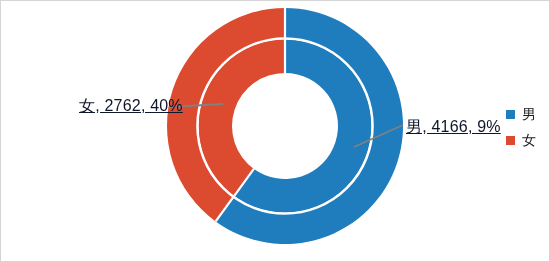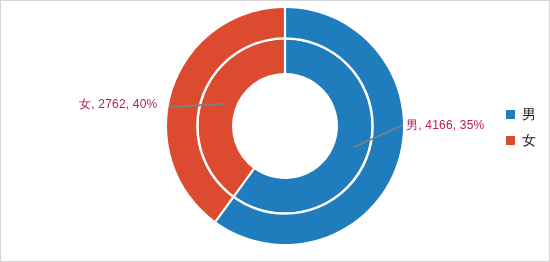--- a/index.html
+++ b/index.html
@@ -26,25 +26,26 @@
     width: 498px;
     height: 262px;
   }
   #donut-svg {
     position: absolute;
     left: 0;
     top: 0;
   }
   .data-label {
     position: absolute;
-    font-size: 12px;
-    color: #be185d;
+    font-size: 16px;
+    color: #0f172a;
     white-space: nowrap;
     letter-spacing: 0.2px;
     font-family: "Liberation Sans", "DejaVu Sans", sans-serif;
+    text-decoration: underline;
   }
   #label-female {
     left: 78px;
     top: 95px;
   }
   #label-male {
     left: 405px;
     top: 116px;
   }
   #legend {
@@ -116,21 +117,21 @@
         <line x1="284" y1="39" x2="284" y2="72" stroke="#ffffff" stroke-width="2.2"></line>
         <line x1="233.45" y1="194.62" x2="252.85" y2="167.89" stroke="#ffffff" stroke-width="2.2"></line>
       </g>
 
       <line x1="168" y1="106" x2="222" y2="103" stroke="#808080" stroke-width="2"></line>
       <line x1="353" y1="146" x2="402" y2="124" stroke="#808080" stroke-width="1.6"></line>
     </svg>
 
     <div class="data-label" id="label-female">女, 2762, 40%</div>
 
-    <div class="data-label" id="label-male">男, 4166, 35%</div>
+    <div class="data-label" id="label-male">男, 4166, 9%</div>
 
   </div>
 
   <div id="legend">
     <div class="legend-item">
       <span class="legend-swatch" style="background:#1F7DBE"></span>
       <span class="legend-label">男</span>
     </div>
     <div class="legend-item">
       <span class="legend-swatch" style="background:#DC4A30"></span>

